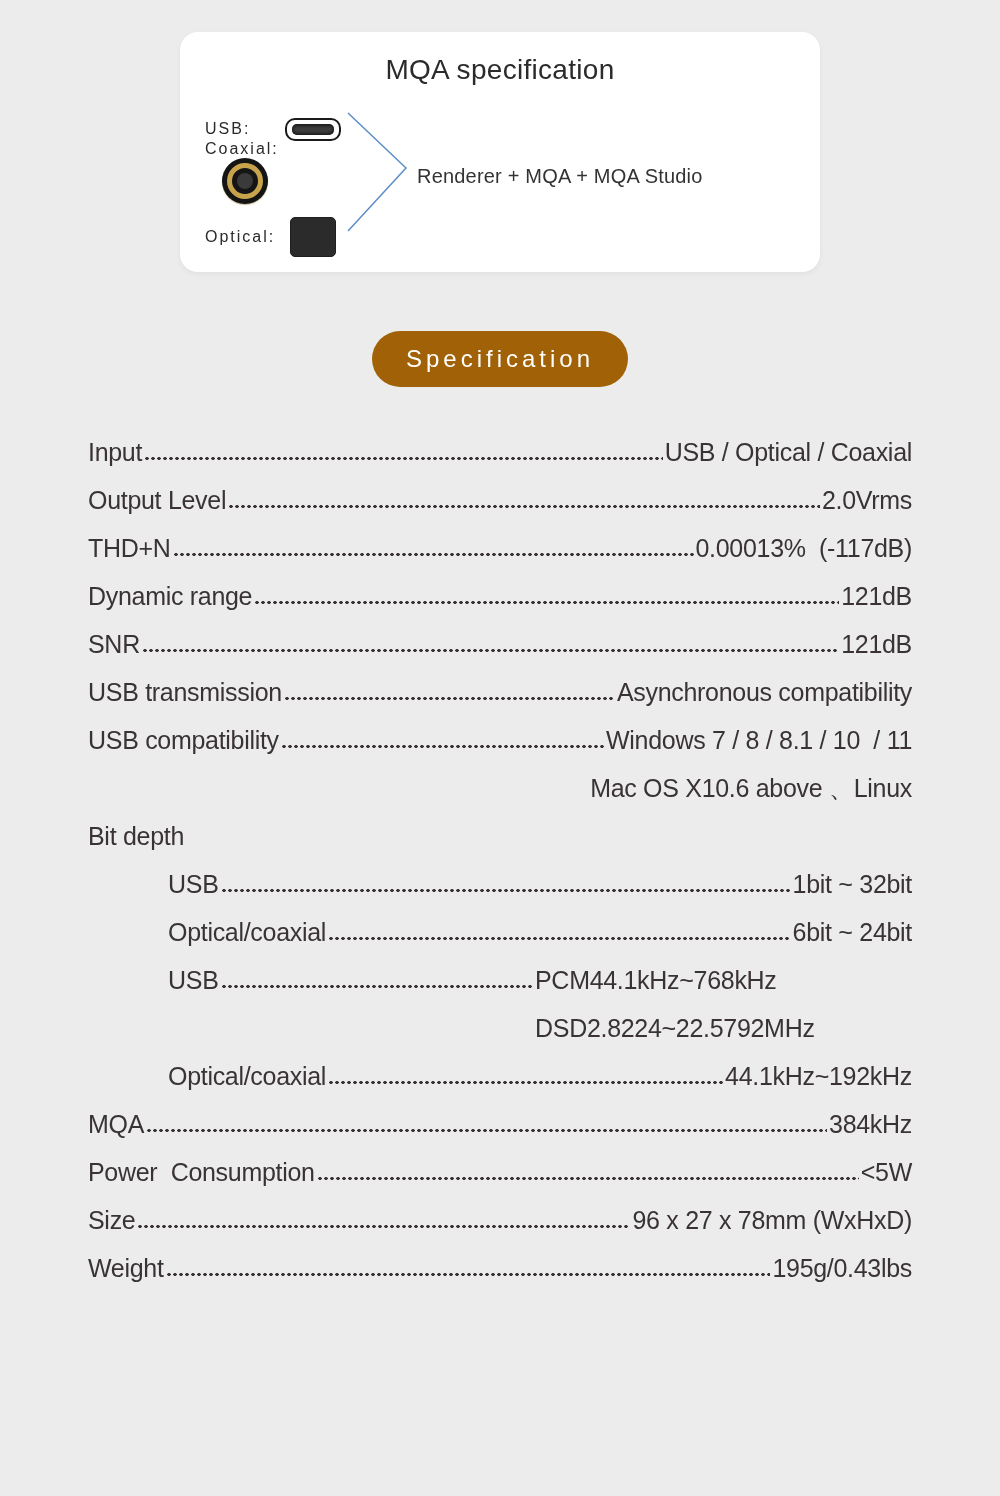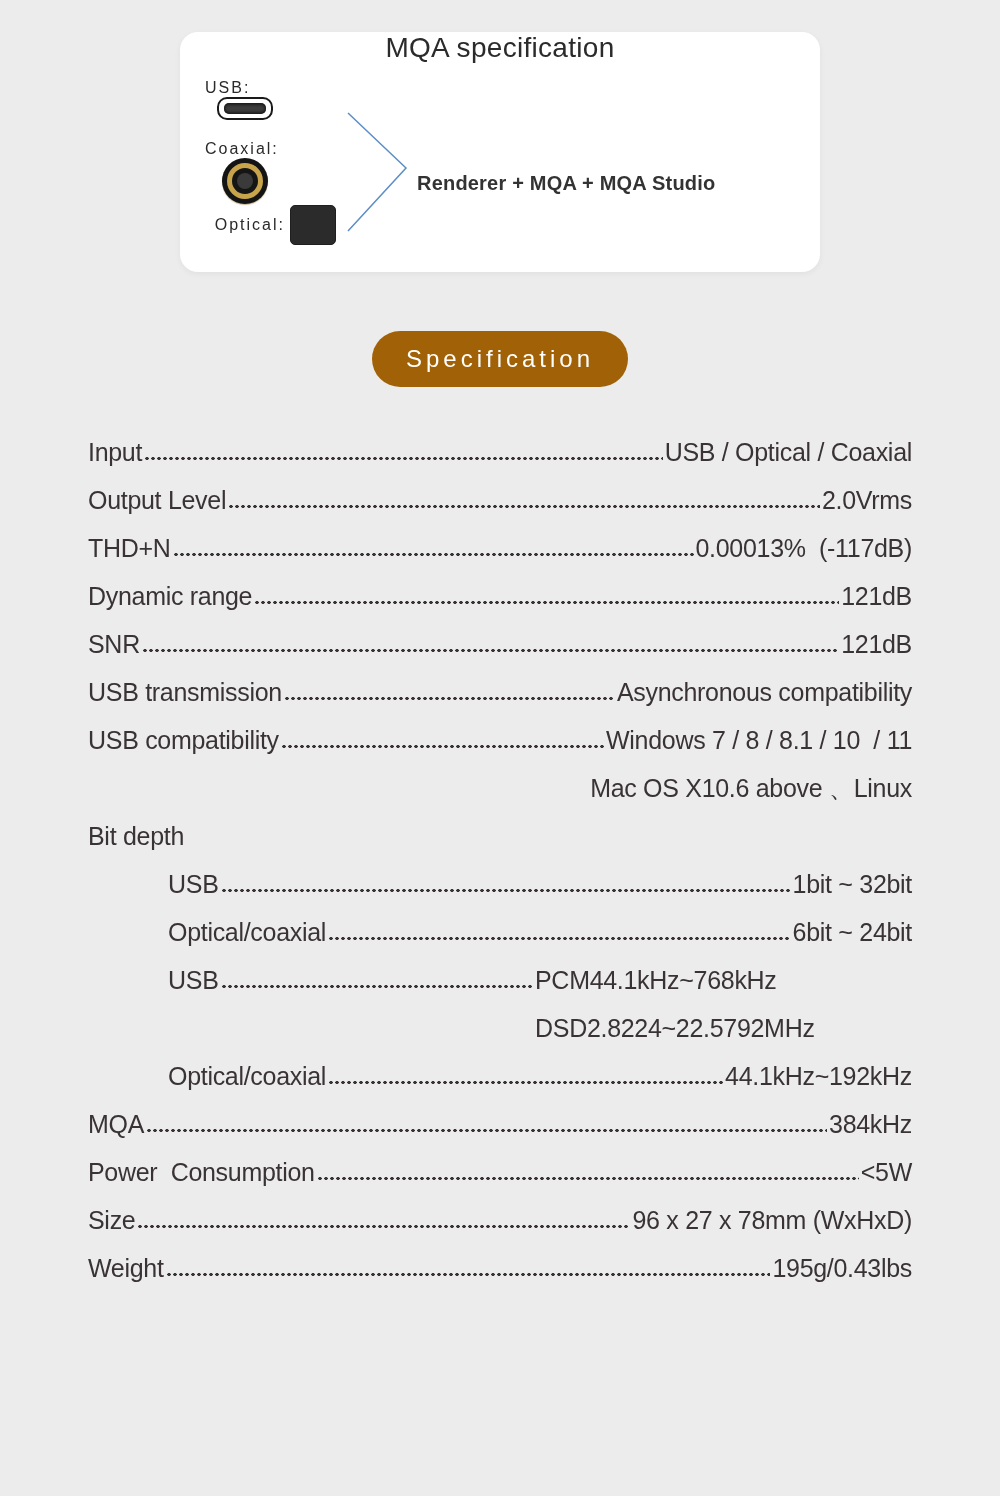--- a/index.html
+++ b/index.html
@@ -17,35 +17,36 @@
     position: relative;
     margin: 32px auto 0 auto;
     width: 640px;
     height: 240px;
     background: #ffffff;
     border-radius: 18px;
     box-shadow: 0 2px 6px rgba(0,0,0,0.05);
   }
   .mqa-title {
     margin: 18px;
+    padding-top: 22px;
     text-align: center;
     font-size: 28px;
     font-weight: 500;
     letter-spacing: 0.3px;
     color: #2b2b2b;
   }
   .port-row {
     position: absolute;
     left: 25px;
     display: flex;
     align-items: center;
   }
-  .port-row.r1 { top: 47px;  height: 34px; flex-direction: column; }
+  .port-row.r1 { top: 80px;  height: 34px; }
   .port-row.r2 { top: 108px; height: 46px; flex-direction: column; }
-  .port-row.r3 { top: 173px; height: 40px; text-align: right; }
+  .port-row.r3 { top: 185px; height: 40px; }
   .port-label {
     width: 80px;
     font-size: 16px;
     letter-spacing: 2px;
     color: #2a2a2a;
   }
   .icon-box { width: 56px; display: flex; justify-content: center; align-items: center; }
 
   .usb-port {
     width: 52px; height: 19px;
@@ -76,26 +77,25 @@
   .coax-core { width: 16px; height: 16px; border-radius: 50%; background: #3a3a3a; }
   .optical-port {
     width: 44px; height: 38px;
     background: #2b2b2b;
     border: 1px solid #1f1f1f;
     border-radius: 5px;
   }
   .chevron-svg { position: absolute; left: 0; top: 0; pointer-events: none; }
   .mqa-result {
     position: absolute;
-    left: 237px; top: 140px;
+    left: 237px; top: 133px;
     font-size: 20px;
     color: #333333;
     letter-spacing: 0.2px;
     white-space: pre;
-    font-weight: bold;
   }
 
   
   .pill {
     margin: 59px auto 0 auto;
     width: 256px; height: 56px;
     border-radius: 28px;
     background: #a16207;
     color: #ffffff;
     font-size: 24px;

